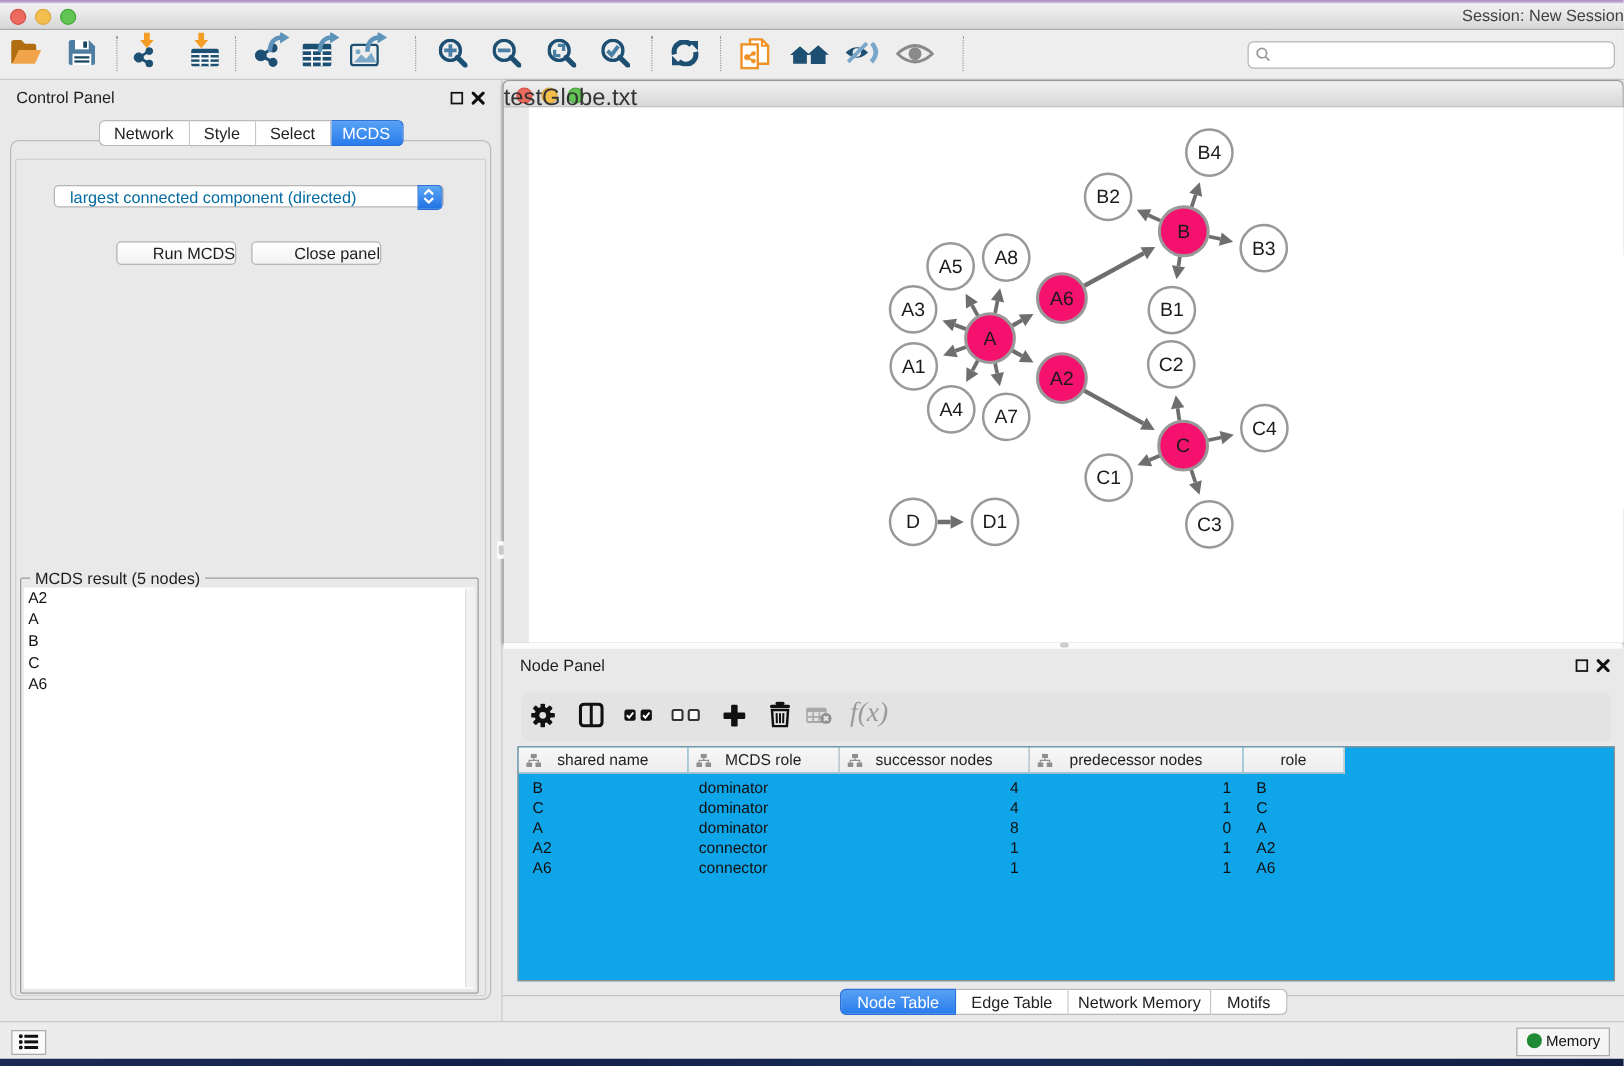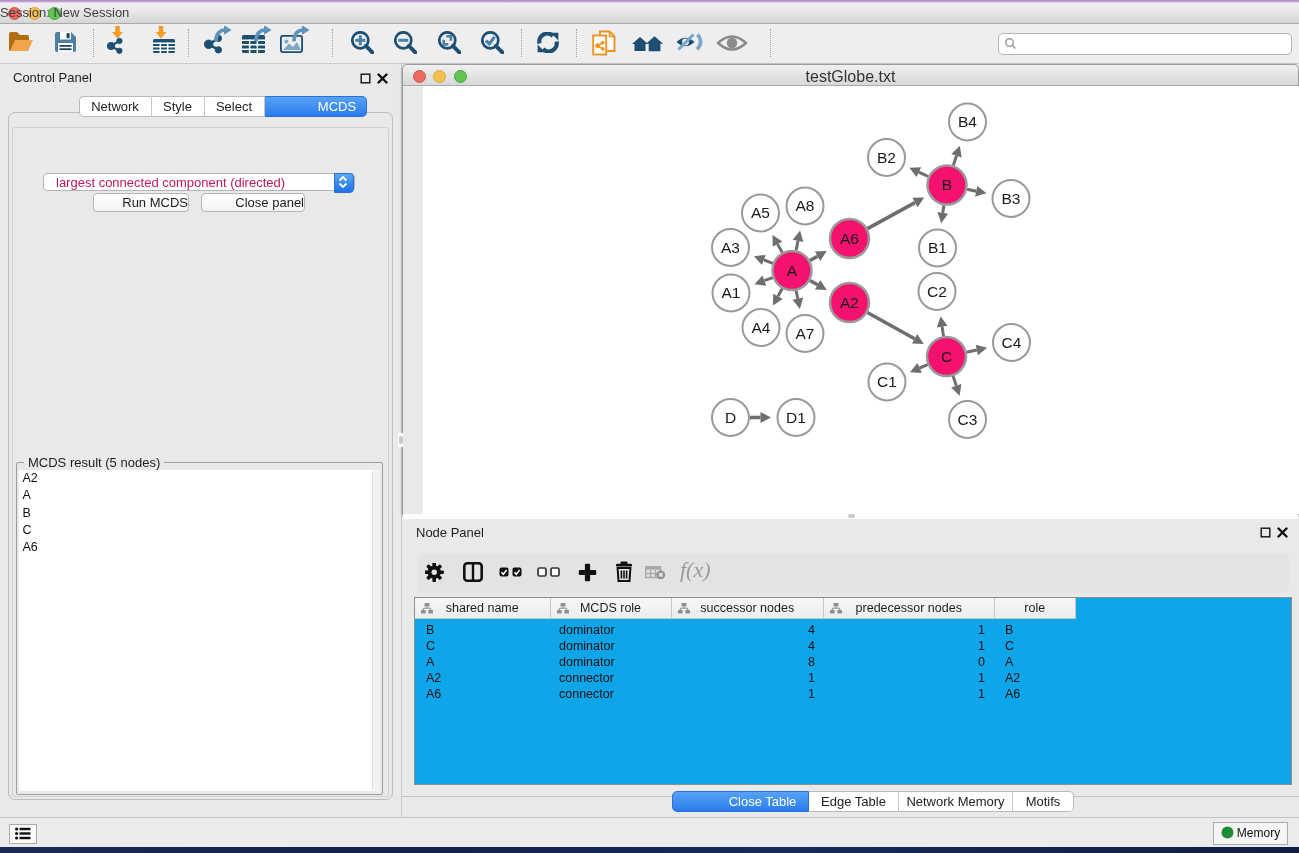--- a/index.html
+++ b/index.html
@@ -3,52 +3,52 @@
 html,body{margin:0;padding:0;}
 body{width:1299px;height:853px;overflow:hidden;position:relative;background:#e9e9e9;
  font-family:"Liberation Sans",sans-serif;-webkit-font-smoothing:antialiased;}
 .abs{position:absolute;}
 .ic{position:absolute;}
 
 #titlebar{position:absolute;left:0;top:0;width:1299px;height:23px;
  background:linear-gradient(#f3f3f3,#ebebeb 40%,#d6d6d6);border-bottom:1px solid #a9a9a9;}
 #purple{position:absolute;left:0;top:0;width:1299px;height:3px;background:linear-gradient(#a98bc1,#c7abd5 60%,#f0eaf4);}
 .tl{position:absolute;top:6.5px;width:11.5px;height:11.5px;border-radius:50%;}
-#title{position:absolute;top:5px;left:0;width:1299px;text-align:left;font-size:13px;color:#404040;}
+#title{position:absolute;top:5px;left:0;width:1299px;text-align:right;font-size:13px;color:#404040;}
 
 #toolbar{position:absolute;left:0;top:24px;width:1299px;height:39px;background:#eeeeee;border-bottom:1px solid #c9c9c9;}
 .tsep{position:absolute;top:5px;height:28px;width:0;border-left:1px dotted #9f9f9f;}
 #search{position:absolute;left:998px;top:9px;width:292px;height:20px;background:#fff;border:1px solid #b5b5b5;border-radius:5px;}
 #search svg{position:absolute;left:5px;top:3px;}
 
 #leftdock{position:absolute;left:0;top:64px;width:401px;height:753px;background:#e9e9e9;border-right:1px solid #cccccc;}
 #cphead{position:absolute;left:13px;top:6px;font-size:13px;color:#1e1e1e;text-align:center;}
 .winbtn{position:absolute;top:9px;}
 .tabs{position:absolute;display:flex;height:19px;}
 .tab{height:19px;line-height:19px;text-align:center;font-size:13px;color:#222;background:#fff;
  border-top:1px solid #b9b9b9;border-bottom:1px solid #b9b9b9;border-right:1px solid #c6c6c6;}
 .tab.first{border-left:1px solid #b9b9b9;border-radius:5px 0 0 5px;}
 .tab.last{border-right:1px solid #b9b9b9;border-radius:0 5px 5px 0;}
-.tab.sel{background:linear-gradient(#57a2f6,#2a7ceb);color:#fff;border-color:#2a70d8;padding-left:44px;}
+.tab.sel{background:linear-gradient(#57a2f6,#2a7ceb);color:#fff;border-color:#2a70d8;}
 #cp-panel{position:absolute;left:8px;top:48px;width:383px;height:686px;border:1px solid #bcbcbc;border-radius:7px;}
 #cp-inner{position:absolute;left:3px;top:14px;width:375px;height:668px;border:1px solid #d2d2d2;border-radius:2px;}
 #optlabel{position:absolute;left:0;top:72px;width:399px;text-align:center;font-size:13px;color:#1e1e1e;}
-#dropdown{position:absolute;left:43px;top:109px;width:312px;height:18px;background:#fff;border:1px solid #b5b5b5;border-radius:4px;font-size:13px;color:#be185d;line-height:18px;padding-left:12px;box-sizing:border-box;}
+#dropdown{position:absolute;left:43px;top:84px;width:312px;height:18px;background:#fff;border:1px solid #b5b5b5;border-radius:4px;font-size:13px;color:#0369a1;line-height:18px;padding-left:12px;box-sizing:border-box;}
 #stepper{position:absolute;right:0px;top:-1px;width:18px;height:18px;background:linear-gradient(#5ba7f7,#2071e4);border-radius:0 4px 4px 0;border:1px solid #2a70d8;}
 .btn{position:absolute;height:17px;background:linear-gradient(#ffffff,#f2f2f2);border:1px solid #b5b5b5;border-radius:4px;font-size:13px;color:#1e1e1e;text-align:right;line-height:17px;}
 #groupbox{position:absolute;left:16px;top:398px;width:365px;height:331px;border:1px solid #9d9d9d;border-radius:2px;}
 #grouplabel{position:absolute;left:7px;top:-8px;background:#e9e9e9;padding:0 4px;font-size:13px;color:#1e1e1e;}
 #cplist{position:absolute;left:1.5px;top:7px;width:360px;height:321px;background:#fff;font-size:12.5px;color:#111;}
 #cplist div{padding:1.2px 0 1.2px 4px;line-height:14.8px;}
 #cpsb{position:absolute;right:2px;top:8px;width:7px;height:319px;background:#f2f2f2;border-left:1px solid #e0e0e0;}
 
 #netwin{position:absolute;left:402px;top:64px;width:895px;height:449px;border:1px solid #9b9b9b;border-radius:5px 5px 0 0;box-shadow:0 1px 3px rgba(0,0,0,0.25);}
 #nettitle{position:absolute;left:0;top:0;width:100%;height:20px;background:linear-gradient(#f0f0f0,#d8d8d8);border-bottom:1px solid #ababab;border-radius:5px 5px 0 0;}
 #nettitle .tl{top:4.5px;width:11px;height:11px;}
-#netname{position:absolute;top:3px;width:100%;text-align:center;font-size:16px;color:#333;}
+#netname{position:absolute;top:3px;width:100%;text-align:left;font-size:19px;color:#333;}
 #netbody{position:absolute;left:0;top:21px;width:895px;height:428px;background:#fff;margin-left:20px;}
 
 #tphead{position:absolute;left:416px;top:525px;font-size:13px;color:#1e1e1e;}
 #tptool{position:absolute;left:417px;top:554px;width:872px;height:39px;background:#e3e3e3;border-radius:6px;}
 #fx{position:absolute;left:680px;top:557px;font-family:"Liberation Serif",serif;font-style:italic;font-size:22px;color:#9a9a9a;}
 #tbl{position:absolute;left:414px;top:597px;width:876px;height:186px;background:#0ea5e9;border:1px solid #8f8f8f;}
 .th{position:absolute;top:0;height:21px;background:linear-gradient(#f7f7f7,#ededed);border-right:1px solid #c8c8c8;border-bottom:1px solid #c8c8c8;box-sizing:border-box;font-size:12.5px;color:#1e1e1e;text-align:center;line-height:21px;}
 .th svg{position:absolute;left:6px;top:5px;}
 .td{position:absolute;font-size:12.5px;color:#111;height:16px;line-height:16px;}
 
@@ -469,21 +469,21 @@
     <div class="td" style="left:500px;top:72px;width:70px;text-align:right">1</div>
     <div class="td" style="left:590px;top:72px">A2</div>
     <div class="td" style="left:11px;top:88px">A6</div>
     <div class="td" style="left:144px;top:88px">connector</div>
     <div class="td" style="left:330px;top:88px;width:70px;text-align:right">1</div>
     <div class="td" style="left:500px;top:88px;width:70px;text-align:right">1</div>
     <div class="td" style="left:590px;top:88px">A6</div>
   </div>
 <div id="btabline"></div>
 <div class="tabs" style="left:672px;top:791px">
-    <div class="tab first sel" style="width:91px">Close Table</div>
+    <div class="tab first sel" style="width:91px">Node Table</div>
     <div class="tab" style="width:89px">Edge Table</div>
     <div class="tab" style="width:113px">Network Memory</div>
     <div class="tab last" style="width:60px">Motifs</div>
   </div>
 <div style="position:absolute;left:397.5px;top:433px;width:5.5px;height:14px;background:#fdfdfd"></div>
 <div style="position:absolute;left:398.5px;top:436px;width:4.5px;height:8px;background:#c9c9c9;border-radius:2.5px"></div>
 <div style="position:absolute;left:403px;top:514px;width:895px;height:4.5px;background:#fcfcfc"></div>
 <div style="position:absolute;left:847.5px;top:513.5px;width:7px;height:4.8px;background:#cccccc;border-radius:2.5px"></div>
 <div id="statusline"></div>
 <div id="statusbar">

